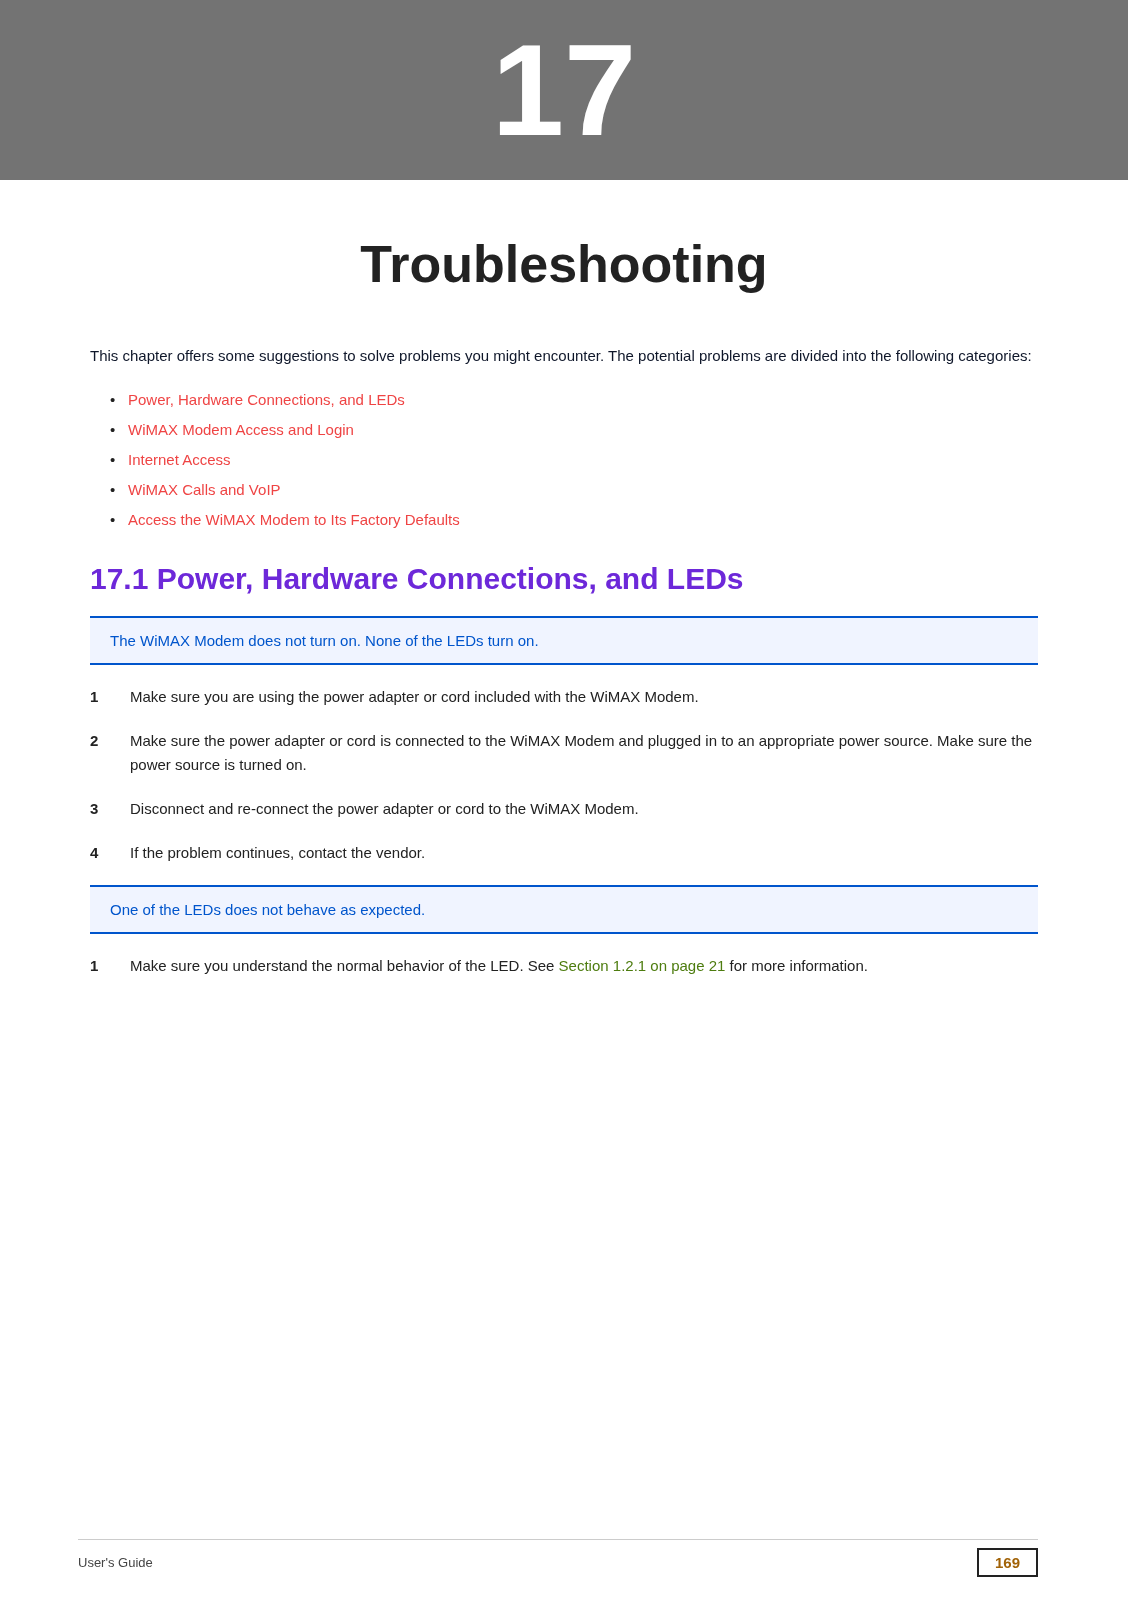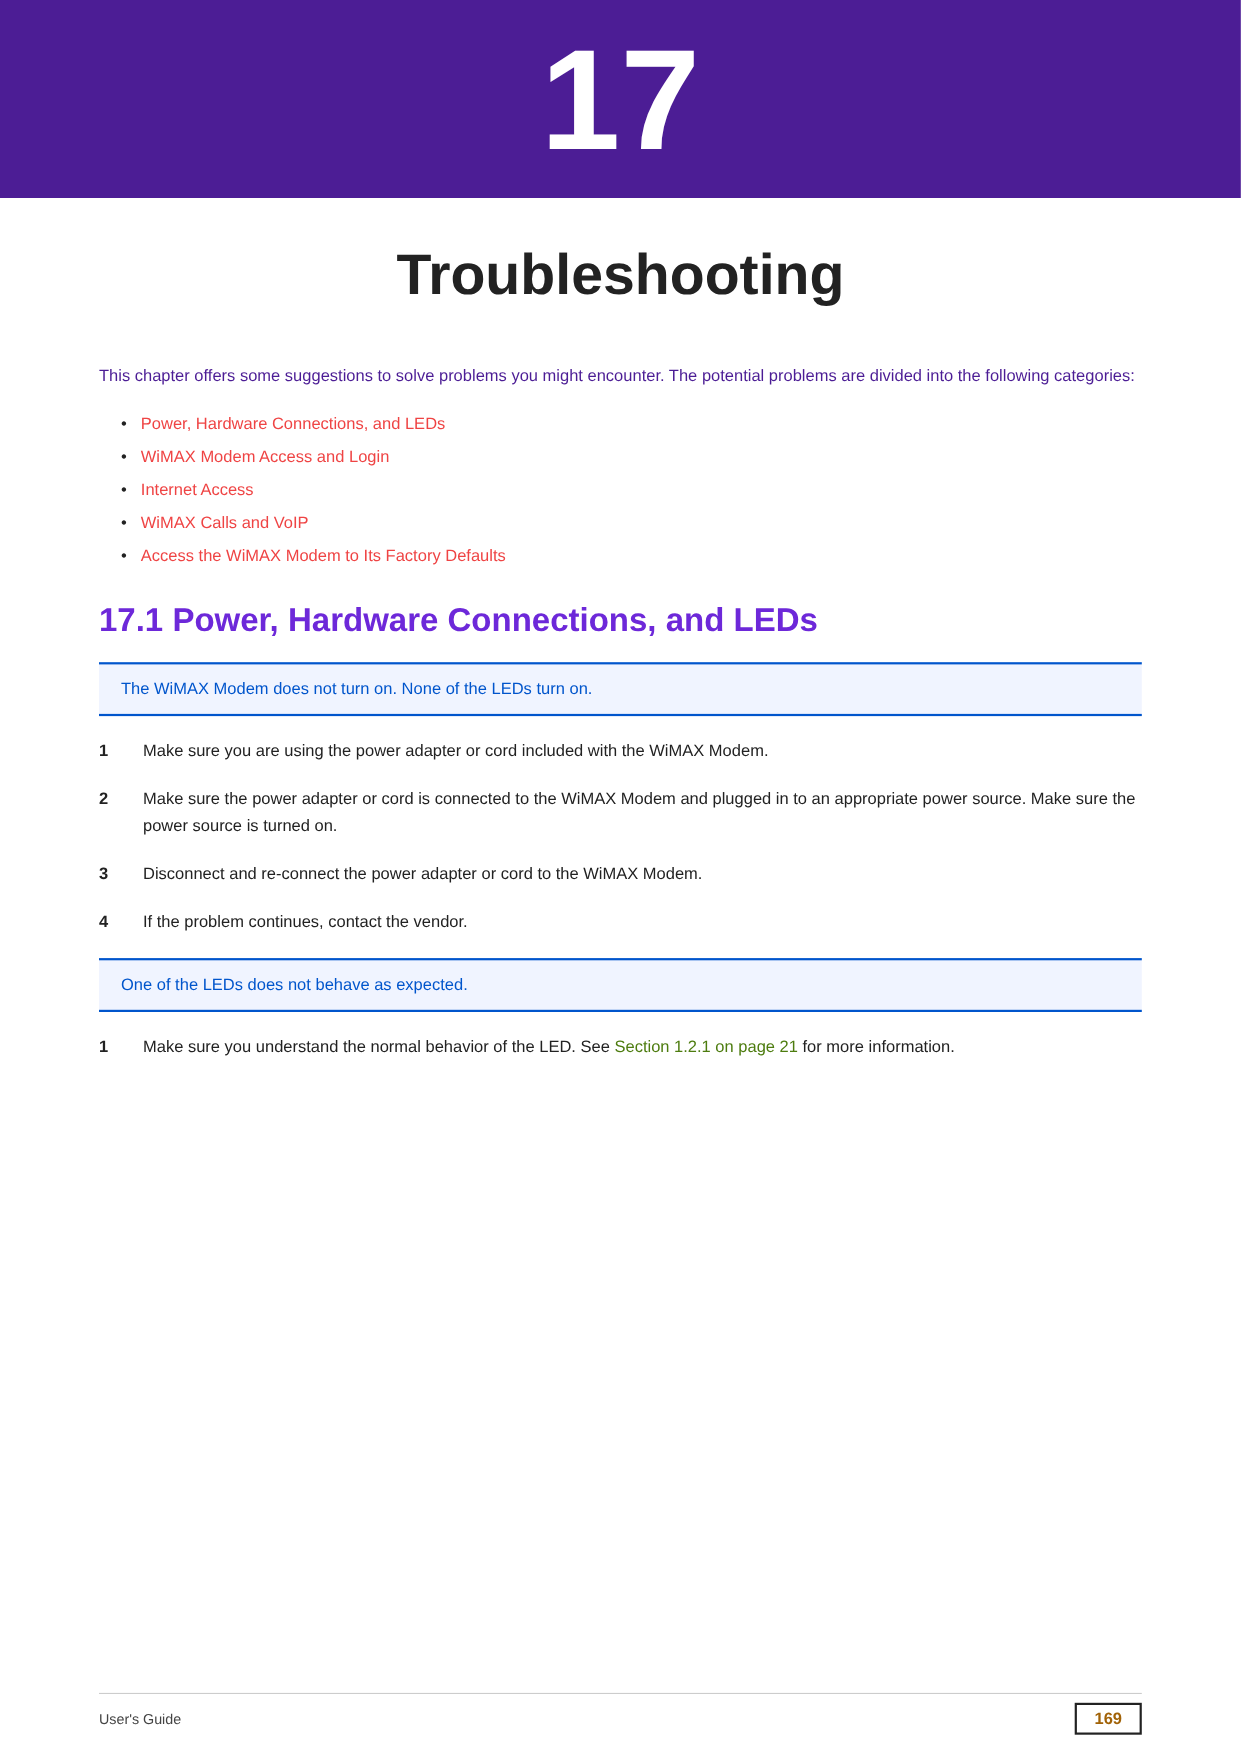--- a/index.html
+++ b/index.html
@@ -21,59 +21,60 @@
     .page-container {
       width: 1128px;
       min-height: 1597px;
       background: #ffffff;
       padding: 0;
       position: relative;
     }
 
     
     .chapter-header {
-      background: #4c1d95;
+      background: #737373;
       width: 100%;
       height: 180px;
       display: flex;
       align-items: center;
       justify-content: center;
       text-align: right;
     }
 
     .chapter-number {
       color: #ffffff;
       font-size: 130px;
       font-weight: bold;
       font-family: Arial, Helvetica, sans-serif;
       line-height: 1;
     }
 
     
     .chapter-title-section {
       text-align: center;
       padding: 40px 0 30px 0;
+      margin-top: 14px;
     }
 
     .chapter-title {
       font-size: 52px;
       font-weight: bold;
       color: #222222;
       font-family: Arial, Helvetica, sans-serif;
     }
 
     
     .content-area {
       padding: 20px 90px 60px 90px;
     }
 
     .intro-text {
       font-size: 15px;
       line-height: 1.6;
-      color: #4c1d95;
+      color: #0f172a;
       margin-bottom: 20px;
     }
 
     
     .bullet-list {
       list-style: none;
       margin: 10px 0 30px 20px;
     }
 
     .bullet-list li {
@@ -149,21 +150,21 @@
 
     .step-text a {
       color: #4d7c0f;
       text-decoration: none;
     }
 
     
     .page-footer {
       position: absolute;
       bottom: 20px;
-      left: 90px;
+      left: 78px;
       right: 90px;
       display: flex;
       justify-content: space-between;
       align-items: center;
       border-top: 1px solid #cccccc;
       padding-top: 8px;
     }
 
     .footer-left {
       font-size: 13px;

